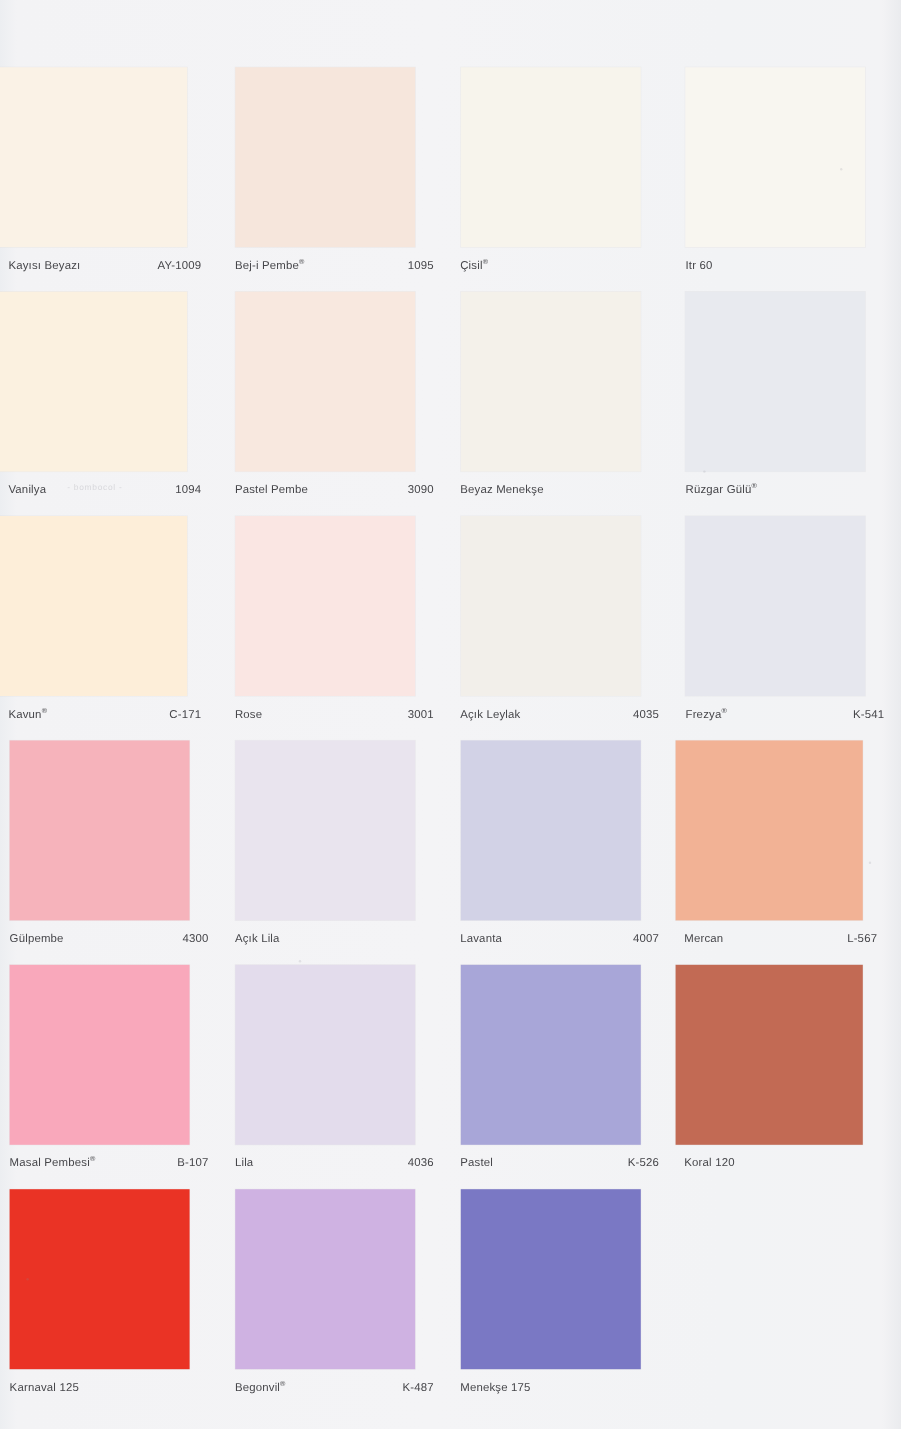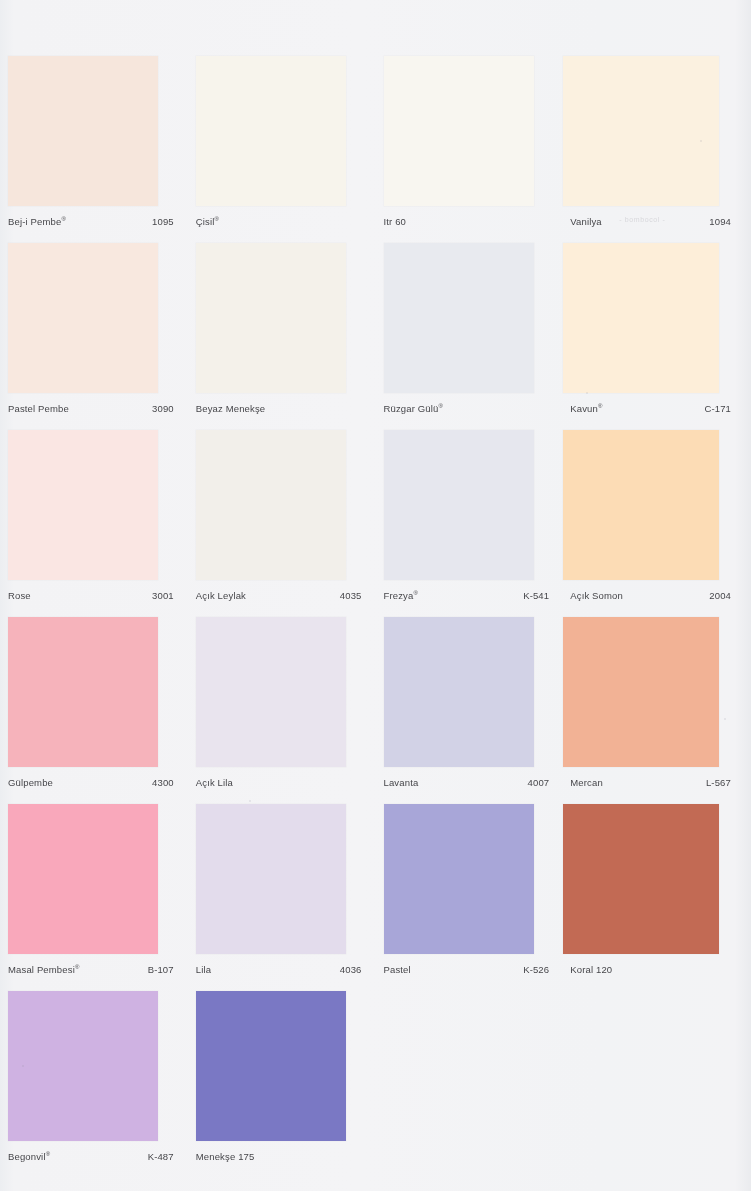--- a/index.html
+++ b/index.html
@@ -99,20 +99,27 @@
     height: 2px;
     border-radius: 50%;
     background: rgba(140,140,150,0.18);
   }
 </style>
 </head>
 <body>
 
 <div id="page">
   <div id="grid">
+      <div class="cell c0">
+        <div class="chip" style="background: rgb(250, 242, 230);"></div>
+        <div class="caption">
+          <span class="cap-name">Kayısı Beyazı</span>
+          <span class="cap-code">AY-1009</span>
+        </div>
+      </div>
       <div class="cell c1">
         <div class="chip" style="background: rgb(246, 230, 220);"></div>
         <div class="caption">
           <span class="cap-name">Bej-i Pembe<sup>®</sup></span>
           <span class="cap-code">1095</span>
         </div>
       </div>
       <div class="cell c2">
         <div class="chip" style="background: rgb(247, 244, 236);"></div>
         <div class="caption">
@@ -177,27 +184,20 @@
           <span class="cap-code">4035</span>
         </div>
       </div>
       <div class="cell c3">
         <div class="chip" style="background: rgb(230, 231, 238);"></div>
         <div class="caption">
           <span class="cap-name">Frezya<sup>®</sup></span>
           <span class="cap-code">K-541</span>
         </div>
       </div>
-      <div class="cell c0">
-        <div class="chip" style="background: rgb(252, 220, 181);"></div>
-        <div class="caption">
-          <span class="cap-name">Açık Somon</span>
-          <span class="cap-code">2004</span>
-        </div>
-      </div>
       <div class="cell c1">
         <div class="chip" style="background: rgb(246, 179, 187);"></div>
         <div class="caption">
           <span class="cap-name">Gülpembe</span>
           <span class="cap-code">4300</span>
         </div>
       </div>
       <div class="cell c2">
         <div class="chip" style="background: rgb(233, 228, 238);"></div>
         <div class="caption">
@@ -237,20 +237,27 @@
         <div class="chip" style="background: rgb(168, 166, 216);"></div>
         <div class="caption">
           <span class="cap-name">Pastel</span>
           <span class="cap-code">K-526</span>
         </div>
       </div>
       <div class="cell c0">
         <div class="chip" style="background: rgb(194, 106, 84);"></div>
         <div class="caption">
           <span class="cap-name">Koral 120</span>
+          <span class="cap-code"></span>
+        </div>
+      </div>
+      <div class="cell c1">
+        <div class="chip" style="background: rgb(234, 51, 37);"></div>
+        <div class="caption">
+          <span class="cap-name">Karnaval 125</span>
           <span class="cap-code"></span>
         </div>
       </div>
       <div class="cell c2">
         <div class="chip" style="background: rgb(207, 178, 226);"></div>
         <div class="caption">
           <span class="cap-name">Begonvil<sup>®</sup></span>
           <span class="cap-code">K-487</span>
         </div>
       </div>

